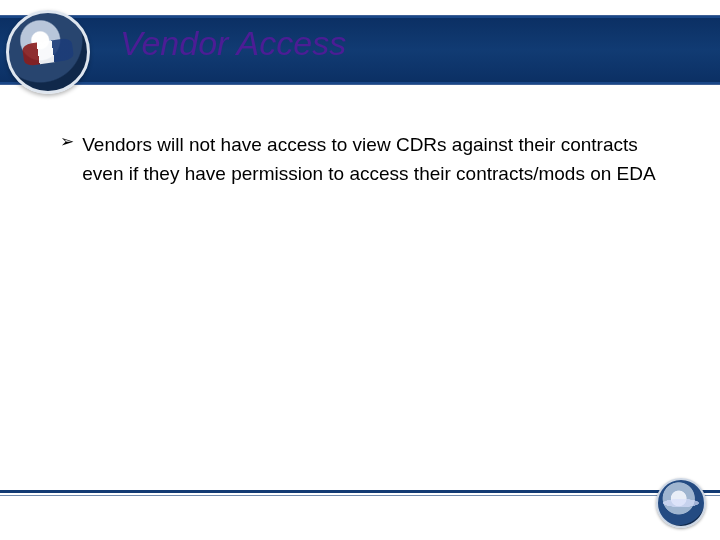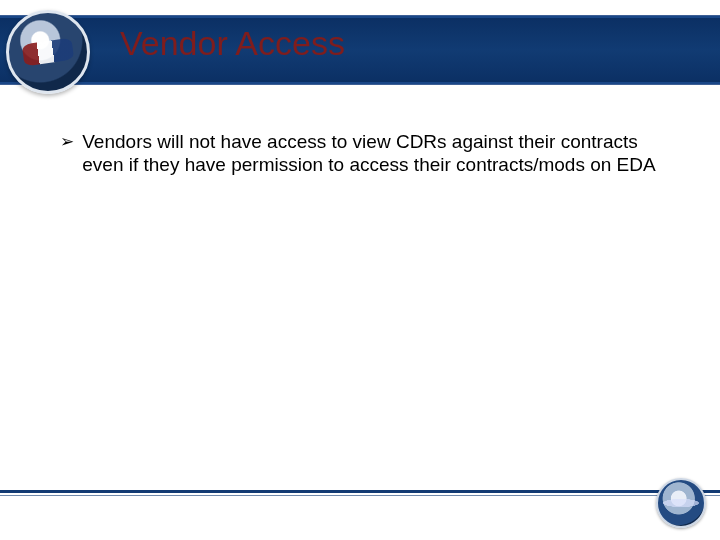--- a/index.html
+++ b/index.html
@@ -49,24 +49,25 @@
     height: 22px;
     background: linear-gradient(90deg,#8a1d1d 0 30%, #fff 30% 60%, #1c3c78 60% 100%);
     border-radius: 10px/6px;
     transform: rotate(-8deg);
     opacity: 0.9;
   }
   .title-text {
     position: absolute;
     left: 120px;
     top: 24px;
-    color: #7f1d1d;
+    color: #4c1d95;
     font-size: 34px;
     font-weight: 400;
     letter-spacing: 0px;
+    font-style: italic;
   }
   .body-area {
     position: absolute;
     left: 60px;
     right: 50px;
     top: 130px;
   }
   .bullet-row {
     display: flex;
     align-items: flex-start;
@@ -74,21 +75,21 @@
   }
   .bullet-glyph {
     flex: 0 0 auto;
     font-size: 17px;
     line-height: 24px;
     color: #000;
     font-family: "Segoe UI Symbol","Arial Unicode MS",Arial,sans-serif;
   }
   .bullet-text {
     font-size: 19px;
-    line-height: 23px;
+    line-height: 29px;
     color: #000;
   }
   .footer-rule {
     position: absolute;
     left: 0;
     right: 0;
     bottom: 47px;
     height: 3px;
     background: #123a73;
   }

